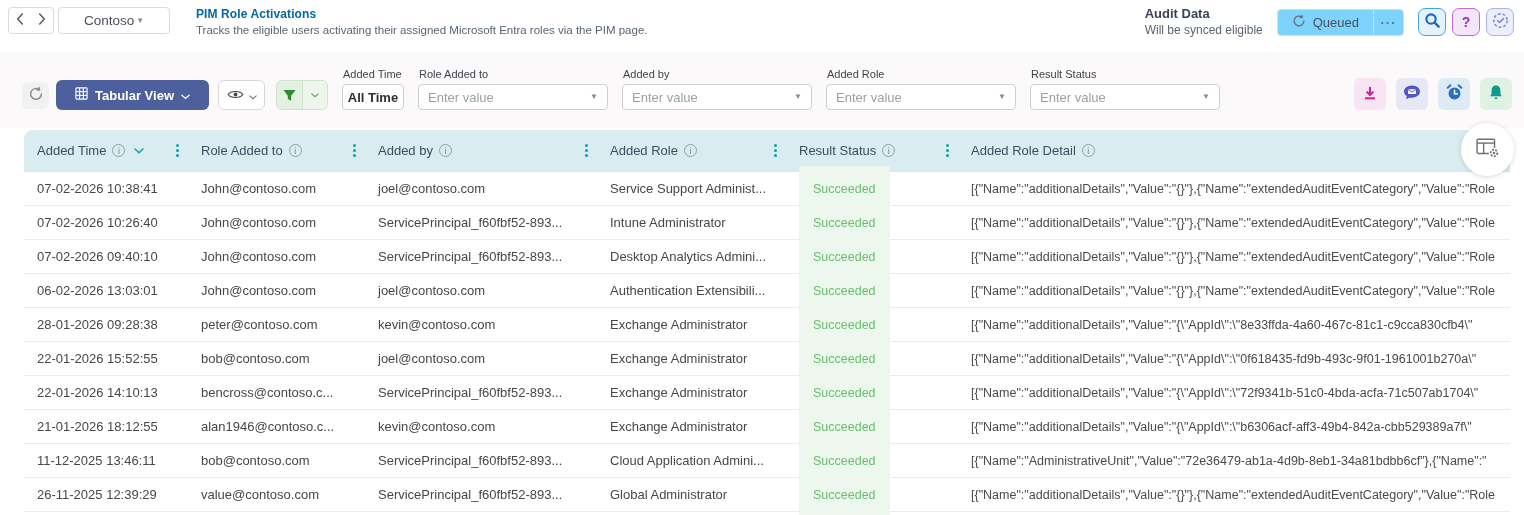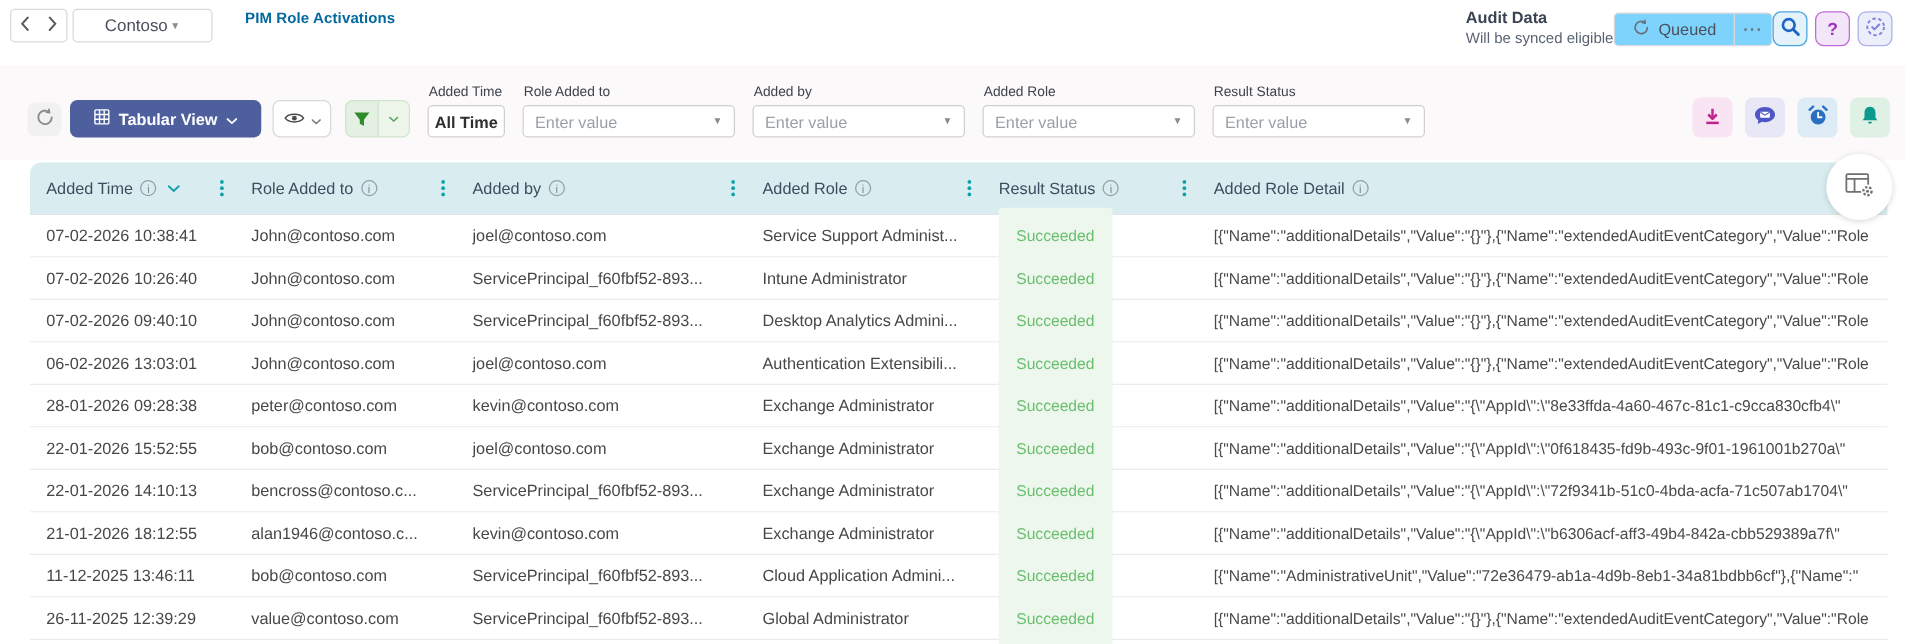--- a/index.html
+++ b/index.html
@@ -15,21 +15,21 @@
 
   
   .topbar{position:absolute;top:0;left:0;right:0;height:52px;background:#fff;display:flex;align-items:flex-start;padding:7px 10px 0 8px;}
   .nav-group{display:flex;border:1px solid #d9d9de;border-radius:4px;height:27px;overflow:hidden;background:#fff;}
   .nav-btn{width:22px;display:flex;align-items:center;justify-content:center;}
   .org-select{margin-left:4px;width:112px;height:27px;border:1px solid #d9d9de;border-radius:4px;display:flex;align-items:center;justify-content:center;gap:2px;color:#4a4f5a;font-size:13.5px;background:#fff;cursor:pointer;}
   .caret{color:#8b8b8b;font-size:8px;line-height:1;}
   .title-block{margin-left:26px;}
   .page-title{font-size:12px;font-weight:700;color:#0369a1;letter-spacing:.1px;}
   .page-subtitle{font-size:11.5px;color:#5a6472;margin-top:3px;}
-  .topbar-right{margin-left:auto;display:flex;align-items:flex-end;}
+  .topbar-right{margin-left:auto;display:flex;align-items:center;gap:14px;}
   .audit-block{text-align:left;margin-top:-1px;}
   .audit-title{font-size:13px;font-weight:700;color:#3a4354;}
   .audit-sub{font-size:12px;color:#5a6472;margin-top:2px;}
   .queued-group{display:flex;border:1px solid #d9d9de;border-radius:4px;height:27px;overflow:hidden;background:#7dd3fc;}
   .queued-btn{display:flex;align-items:center;gap:7px;padding:0 14px;font-size:13px;color:#4a4f5a;}
   .more-btn{width:30px;border-left:1px solid #d9d9de;color:#6a6f76;font-size:13px;font-weight:700;letter-spacing:1px;display:flex;align-items:center;justify-content:center;}
   .icon-btn{width:28px;height:28px;border-radius:7px;display:flex;align-items:center;justify-content:center;border:1px solid transparent;}
   .icon-btn.search{background:#e3f2fb;border-color:#49a4dd;}
   .icon-btn.help{background:#f3e6f9;border-color:#c06ad8;color:var(--help_purple);font-size:14px;font-weight:700;}
   .icon-btn.history{background:#eceefb;border-color:#aab1ec;}
@@ -41,21 +41,21 @@
   .tb-btn{height:30px;border-radius:6px;display:flex;align-items:center;justify-content:center;}
   .refresh-btn{width:27px;height:27px;margin-bottom:1px;background:#f1f1f2;border-radius:6px;display:flex;align-items:center;justify-content:center;}
   .tabular-btn{margin-left:7px;width:153px;background:var(--accent);color:#fff;font-size:13px;font-weight:700;gap:7px;}
   .eye-btn{margin-left:9px;width:47px;background:#fff;border:1px solid #d8d8da;gap:5px;}
   .filter-btn{margin-left:11px;width:52px;border:1px solid #cfe4cc;background:var(--filter_green_bg);overflow:hidden;padding:0;}
   .filter-seg{flex:1;height:100%;display:flex;align-items:center;justify-content:center;}
   .filter-seg.right{border-left:1px solid #cfe4cc;background:#eef6ec;}
   .filter{display:flex;flex-direction:column;margin-left:14px;}
   .f-label{font-size:11px;color:#3f444c;margin-bottom:4px;padding-left:1px;}
   .alltime{width:62px;height:26px;border:1px solid #cfcfcf;border-radius:4px;background:#fff;font-size:13px;font-weight:700;color:#2f2f2f;display:flex;align-items:center;justify-content:center;}
-  .f-select{width:170px;height:26px;border:1px solid #d0d0d0;border-radius:4px;background:#fff;display:flex;align-items:center;justify-content:space-between;padding:0 9px;cursor:pointer;}
+  .f-select{width:190px;height:26px;border:1px solid #d0d0d0;border-radius:4px;background:#fff;display:flex;align-items:center;justify-content:space-between;padding:0 9px;cursor:pointer;}
   .f-select .ph{color:#9aa0a6;font-size:13px;}
   .right-icons{margin-left:auto;display:flex;gap:10px;}
   .sq-btn{width:32px;height:32px;border-radius:6px;display:flex;align-items:center;justify-content:center;}
   .sq-btn.dl{background:var(--download_pink_bg);}
   .sq-btn.chat{background:var(--chat_indigo_bg);}
   .sq-btn.alarm{background:var(--alarm_blue_bg);}
   .sq-btn.bell{background:var(--bell_teal_bg);}
 
   
   .table-wrap{position:absolute;top:130px;left:24px;right:14px;background:#fff;border-radius:9px 9px 0 0;}
@@ -85,20 +85,21 @@
             <path d="M1.7 1 L6.3 6 L1.7 11" stroke="#555b63" stroke-width="1.5" fill="none" stroke-linecap="round"></path>
           </svg></span>
     </button>
   </div>
   <div class="org-select">
     <span>Contoso</span>
     <span class="caret">▼</span>
   </div>
   <div class="title-block">
     <div class="page-title">PIM Role Activations</div>
+    <div class="page-subtitle">Tracks the eligible users activating their assigned Microsoft Entra roles via the PIM page.</div>
   </div>
   <div class="topbar-right">
     <div class="audit-block">
       <div class="audit-title">Audit Data</div>
       <div class="audit-sub">Will be synced eligible</div>
     </div>
     <div class="queued-group">
       <button class="queued-btn">
         <span><svg width="14" height="14" viewBox="0 0 16 16">
               <path d="M13.6 8 a5.6 5.6 0 1 1 -2.1-4.4" fill="none" stroke="#6a6f76" stroke-width="1.5" stroke-linecap="round"></path>

